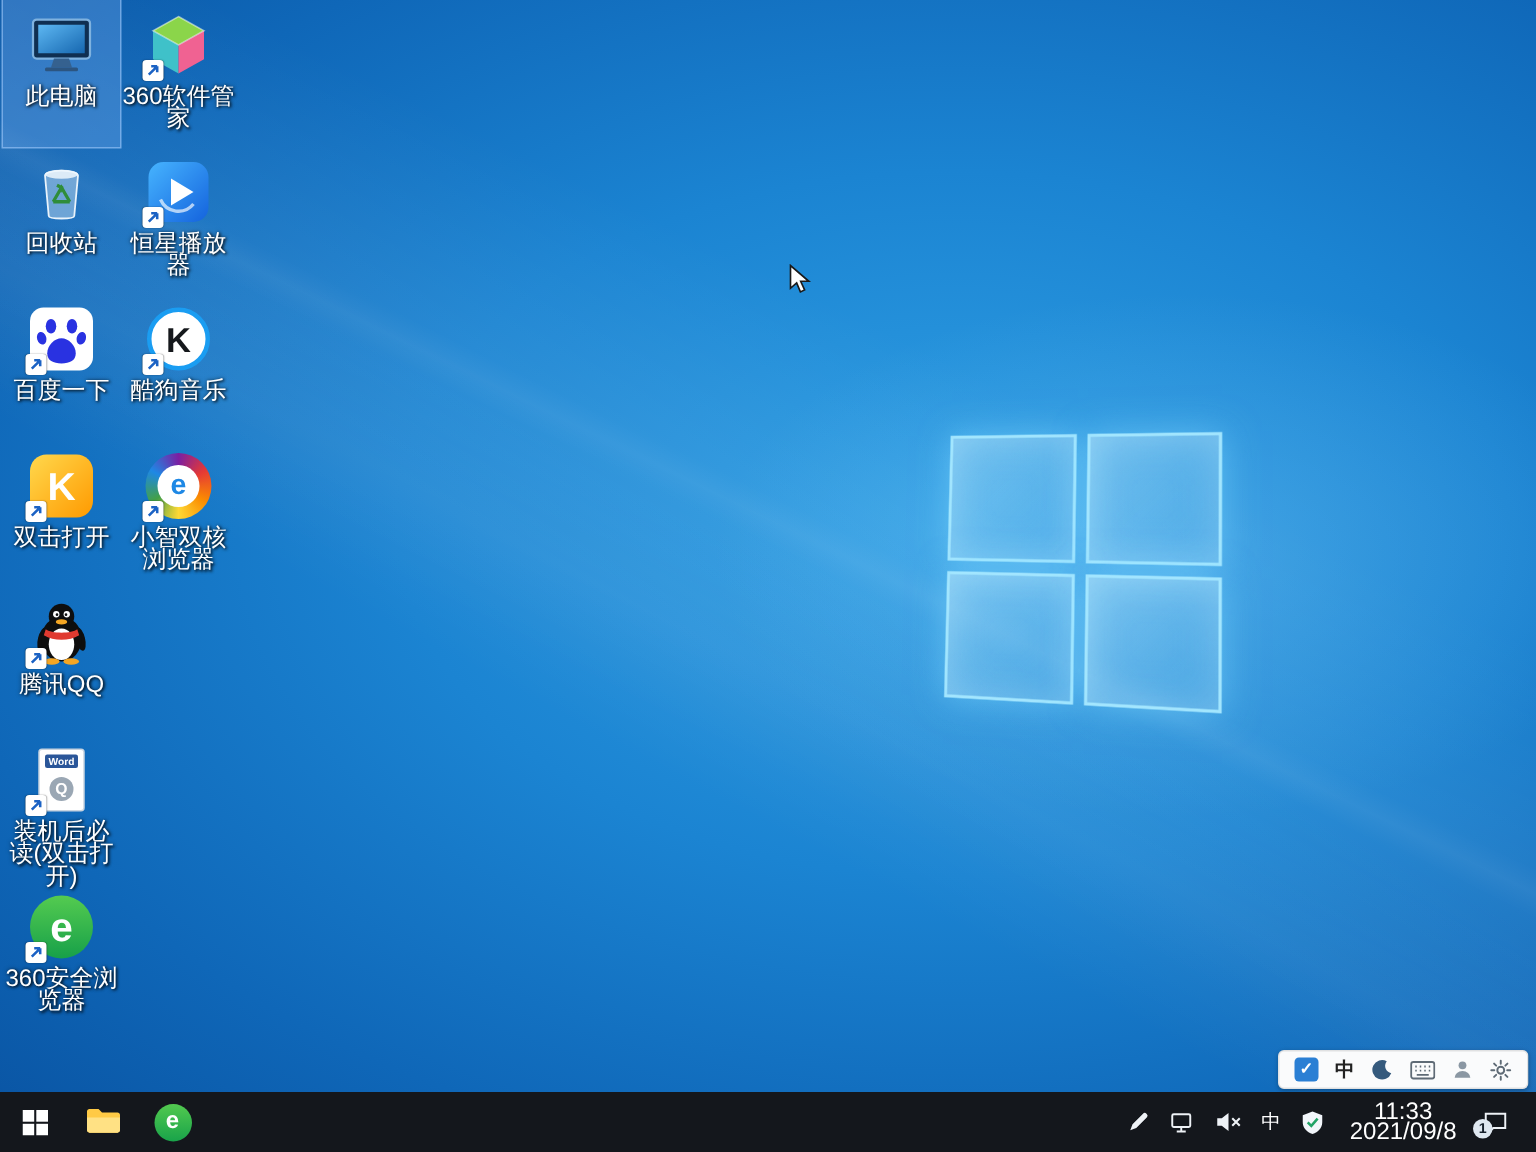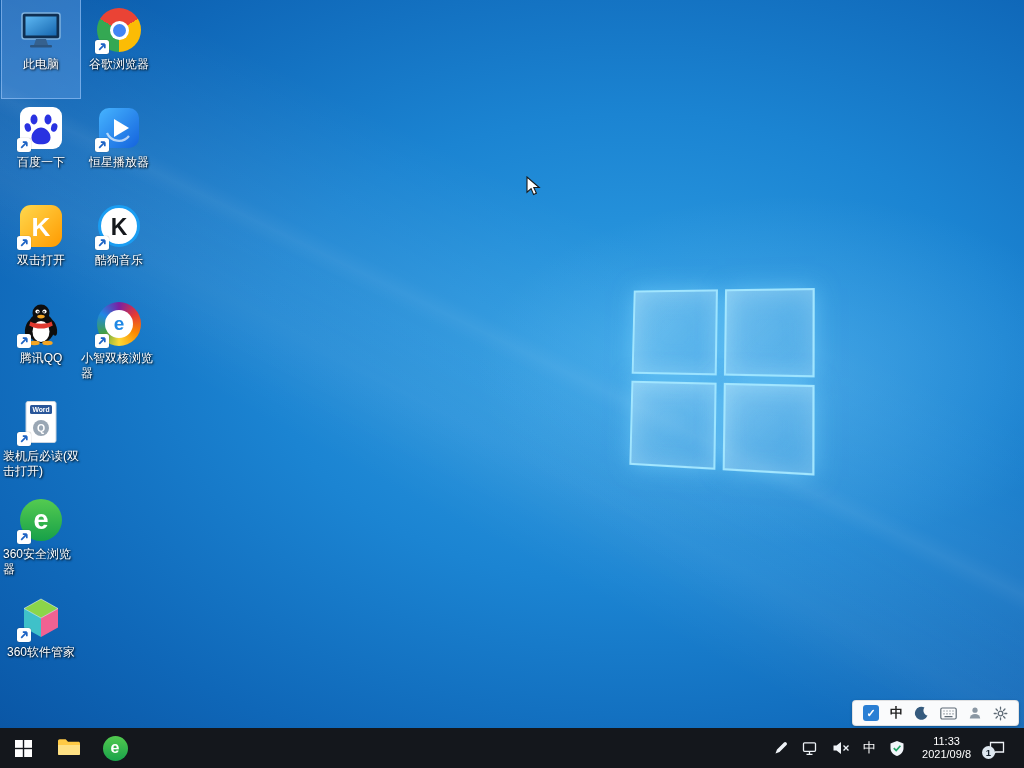--- a/index.html
+++ b/index.html
@@ -23,21 +23,21 @@
   .pane { background: linear-gradient(135deg, rgba(200,240,255,0.38), rgba(120,200,245,0.16));
     border:2px solid rgba(165,232,255,0.95);
     box-shadow: 0 0 20px rgba(120,212,255,0.55), inset 0 0 26px rgba(205,242,255,0.35); }
 
   
   .icons { position:absolute; left:2px; top:0; display:grid;
     grid-template-rows:repeat(7, 98px); grid-auto-flow:column; grid-auto-columns:78px; z-index:5; }
   .dicon { width:78px; height:98px; display:flex; flex-direction:column; align-items:center; padding-top:6px; }
   .dicon.selected { background:rgba(125,180,245,0.30); outline:1px solid rgba(165,205,255,0.65); }
   .art { width:48px; height:48px; position:relative; flex:0 0 auto; }
-  .lbl { margin-top:3px; font-size:12px; line-height:15px; color:#fff; 
+  .lbl { margin-top:3px; font-size:16px; line-height:15px; color:#fff; text-align:center;
     max-width:76px; word-break:break-all;
     text-shadow: 1px 1px 2px rgba(0,0,0,0.9), 0 0 3px rgba(0,0,0,0.55); }
   .sc { position:absolute; left:0; bottom:0; width:14px; height:14px; background:#fff; border-radius:2.5px;
     display:flex; align-items:center; justify-content:center; box-shadow:0 0 1px rgba(0,0,0,0.5); }
   svg text { font-family:"Liberation Sans", sans-serif; }
 
   .chrome-outer { width:44px; height:44px; margin:2px; border-radius:50%;
     background: conic-gradient(from -60deg, #ea4335 0deg 120deg, #fbbc05 120deg 240deg, #34a853 240deg 360deg);
     display:flex; align-items:center; justify-content:center; }
   .chrome-ring { width:19px; height:19px; border-radius:50%; background:#fff; display:flex; align-items:center; justify-content:center; }
@@ -66,21 +66,21 @@
     display:flex; align-items:center; z-index:40; }
   .tb-btn { width:46px; height:40px; display:flex; align-items:center; justify-content:center;
     background:transparent; border:none; cursor:pointer; }
   .tb-e { width:25px; height:25px; border-radius:50%; background:linear-gradient(#52c94f,#19a34a);
     color:#fff; font-weight:bold; font-size:16px; display:flex; align-items:center; justify-content:center; }
   .tb-spacer { flex:1; }
   .tray { display:flex; align-items:center; gap:13px; padding-right:12px; height:40px; }
   .ticon { display:flex; align-items:center; justify-content:center; }
   .tray-zh { color:#fff; font-size:13px; }
   .clock { display:flex; flex-direction:column; align-items:center; justify-content:center;
-    color:#fff; font-size:11px; line-height:13.5px; padding:0 4px; }
+    color:#fff; font-size:16px; line-height:13.5px; padding:0 4px; }
   .action { position:relative; display:flex; align-items:center; padding-right:6px; }
   .badge { position:absolute; left:-6px; bottom:-2px; min-width:13px; height:13px; border-radius:7px;
     background:#dfe8f0; color:#16202b; font-size:9.5px; line-height:13px; text-align:center; font-weight:bold; padding:0 2px; }
 </style>
 </head>
 <body>
 
 <div id="screen">
 
   <div class="wallpaper">
@@ -108,20 +108,34 @@
             </defs>
           <rect x="5" y="7" width="38" height="26" rx="2.5" fill="#0f2f52" stroke="#7fb2df" stroke-width="1.5"></rect>
           <rect x="8.5" y="10.5" width="31" height="19" fill="url(#pcg)"></rect>
           <path d="M19 33 L29 33 L31 39 L17 39 Z" fill="#35618f"></path>
           <rect x="13" y="39" width="22" height="2.5" rx="1" fill="#2c5580"></rect>
         </svg>
       </div>
       <div class="lbl">此电脑</div>
     </div>
 
+    <div class="dicon">
+      <div class="art">
+        <svg width="48" height="48" viewBox="0 0 48 48">
+          <path d="M13 13 C13 11.5 17 9.8 24 9.8 C31 9.8 35 11.5 35 13 L32.5 40 C32.4 42.2 15.6 42.2 15.5 40 Z" fill="rgba(205,226,243,0.45)" stroke="#e9f3fb" stroke-width="1.2"></path>
+          <ellipse cx="24" cy="12.2" rx="11" ry="3" fill="rgba(238,247,253,0.85)"></ellipse>
+          <g stroke="#2f8d3a" stroke-width="2.2" fill="none">
+            <path d="M18.5 30.5 L24 21 L29.5 30.5"></path>
+            <path d="M18.5 30.5 H29.5"></path>
+            <path d="M21 19.5 L24 21 L23 24"></path>
+          </g>
+        </svg>
+      </div>
+      <div class="lbl">回收站</div>
+    </div>
 
     <div class="dicon">
       <div class="art">
         <svg width="48" height="48" viewBox="0 0 48 48">
           <rect x="3" y="3" width="42" height="42" rx="9" fill="#ffffff"></rect>
           <g fill="#2932e1">
             <ellipse cx="17" cy="15.5" rx="3.5" ry="4.9"></ellipse>
             <ellipse cx="31" cy="15.5" rx="3.5" ry="4.9"></ellipse>
             <ellipse cx="10.8" cy="23.5" rx="3.1" ry="4.3" transform="rotate(-16 10.8 23.5)"></ellipse>
             <ellipse cx="37.2" cy="23.5" rx="3.1" ry="4.3" transform="rotate(16 37.2 23.5)"></ellipse>
@@ -236,35 +250,20 @@
         <span class="sc">
           <svg width="10" height="10" viewBox="0 0 10 10">
               <path d="M2.2 7.8 L7.8 2.2 M7.8 2.2 H3.8 M7.8 2.2 V6.2" stroke="#1b62c4" stroke-width="1.7" fill="none"></path>
             </svg>
         </span>
       </div>
       <div class="lbl">360软件管家</div>
     </div>
 
 
-    <div class="dicon">
-      <div class="art">
-        <div class="chrome-outer">
-          <div class="chrome-ring">
-            <div class="chrome-dot"></div>
-          </div>
-        </div>
-        <span class="sc">
-          <svg width="10" height="10" viewBox="0 0 10 10">
-              <path d="M2.2 7.8 L7.8 2.2 M7.8 2.2 H3.8 M7.8 2.2 V6.2" stroke="#1b62c4" stroke-width="1.7" fill="none"></path>
-            </svg>
-        </span>
-      </div>
-      <div class="lbl">谷歌浏览器</div>
-    </div>
 
     <div class="dicon">
       <div class="art">
         <svg width="48" height="48" viewBox="0 0 48 48">
           <defs>
               <linearGradient id="spg" x1="0" y1="0" x2="1" y2="1">
             <stop offset="0" stop-color="#46b4ff"></stop>
                 <stop offset="1" stop-color="#1463dd"></stop>
               </linearGradient>
             </defs>

